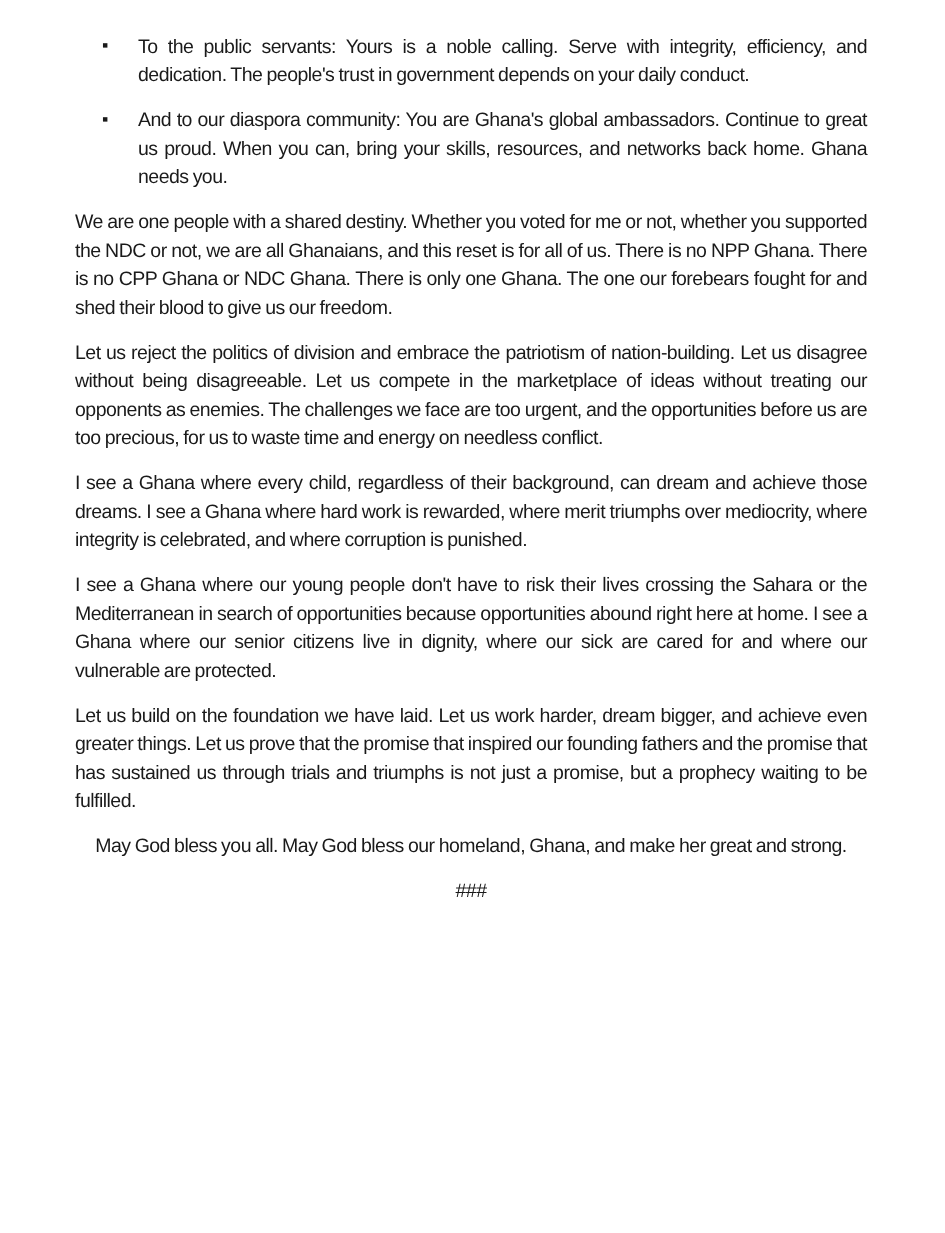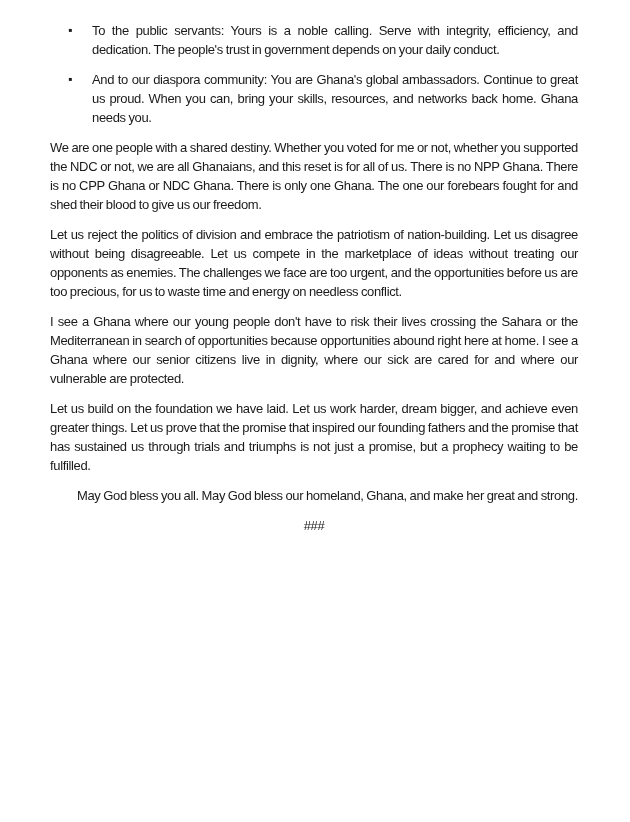--- a/index.html
+++ b/index.html
@@ -45,21 +45,21 @@
   }
   .bullet-text {
     flex: 1 1 auto;
     text-align: justify;
   }
   p.body-para {
     margin: 0 0 11px 0;
   }
   p.single-line {
     white-space: nowrap;
-    text-align: right;
+    text-align: center;
   }
   p.end-marker {
     margin: 0;
     text-align: center;
     white-space: nowrap;
   }
 </style>
 </head>
 <body>
 
@@ -71,19 +71,20 @@
       <span class="bullet-text">To the public servants: Yours is a noble calling. Serve with integrity, efficiency, and dedication. The people's trust in government depends on your daily conduct.</span>
     </li>
     <li>
       <span class="bullet-marker">▪</span>
       <span class="bullet-text">And to our diaspora community: You are Ghana's global ambassadors. Continue to great us proud. When you can, bring your skills, resources, and networks back home. Ghana needs you.</span>
     </li>
   </ul>
 
   <p class="body-para">We are one people with a shared destiny. Whether you voted for me or not, whether you supported the NDC or not, we are all Ghanaians, and this reset is for all of us. There is no NPP Ghana. There is no CPP Ghana or NDC Ghana. There is only one Ghana. The one our forebears fought for and shed their blood to give us our freedom.</p>
   <p class="body-para">Let us reject the politics of division and embrace the patriotism of nation-building. Let us disagree without being disagreeable. Let us compete in the marketplace of ideas without treating our opponents as enemies. The challenges we face are too urgent, and the opportunities before us are too precious, for us to waste time and energy on needless conflict.</p>
+  <p class="body-para">I see a Ghana where every child, regardless of their background, can dream and achieve those dreams. I see a Ghana where hard work is rewarded, where merit triumphs over mediocrity, where integrity is celebrated, and where corruption is punished.</p>
   <p class="body-para">I see a Ghana where our young people don't have to risk their lives crossing the Sahara or the Mediterranean in search of opportunities because opportunities abound right here at home. I see a Ghana where our senior citizens live in dignity, where our sick are cared for and where our vulnerable are protected.</p>
   <p class="body-para">Let us build on the foundation we have laid. Let us work harder, dream bigger, and achieve even greater things. Let us prove that the promise that inspired our founding fathers and the promise that has sustained us through trials and triumphs is not just a promise, but a prophecy waiting to be fulfilled.</p>
   <p class="body-para single-line">May God bless you all. May God bless our homeland, Ghana, and make her great and strong.</p>
 
   <p class="end-marker">###</p>
 
 </div>
 
 </body></html>

